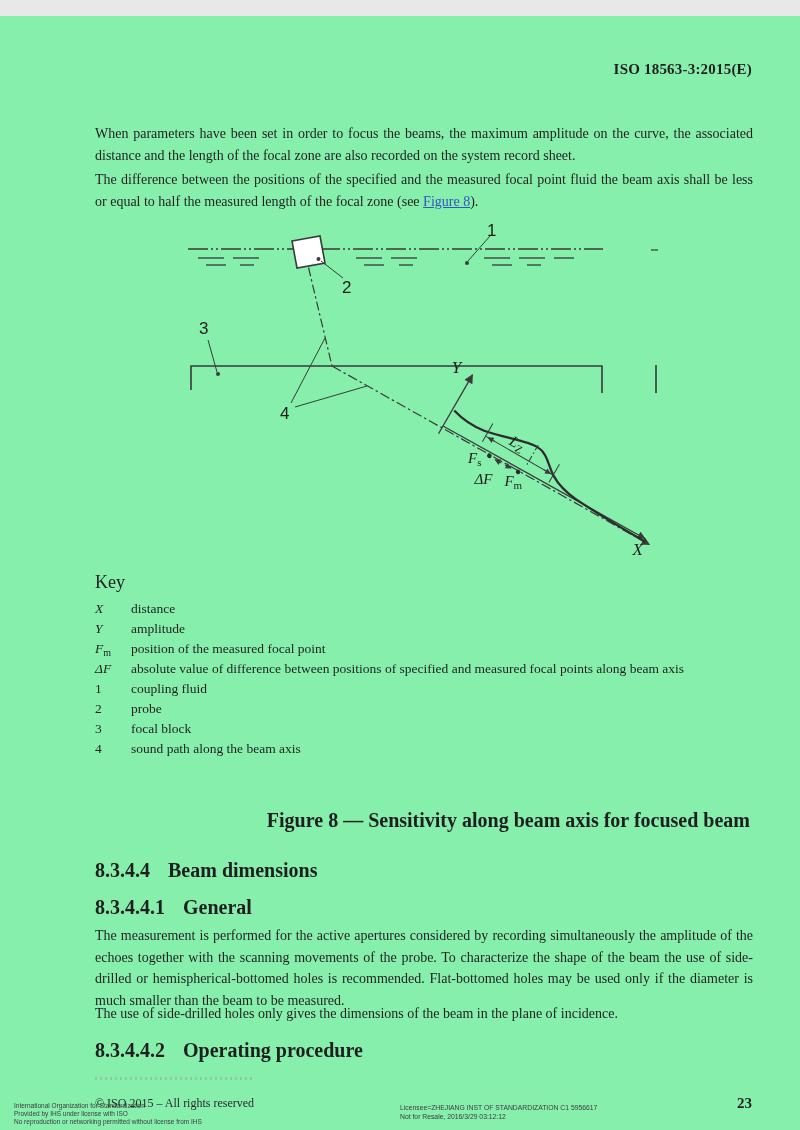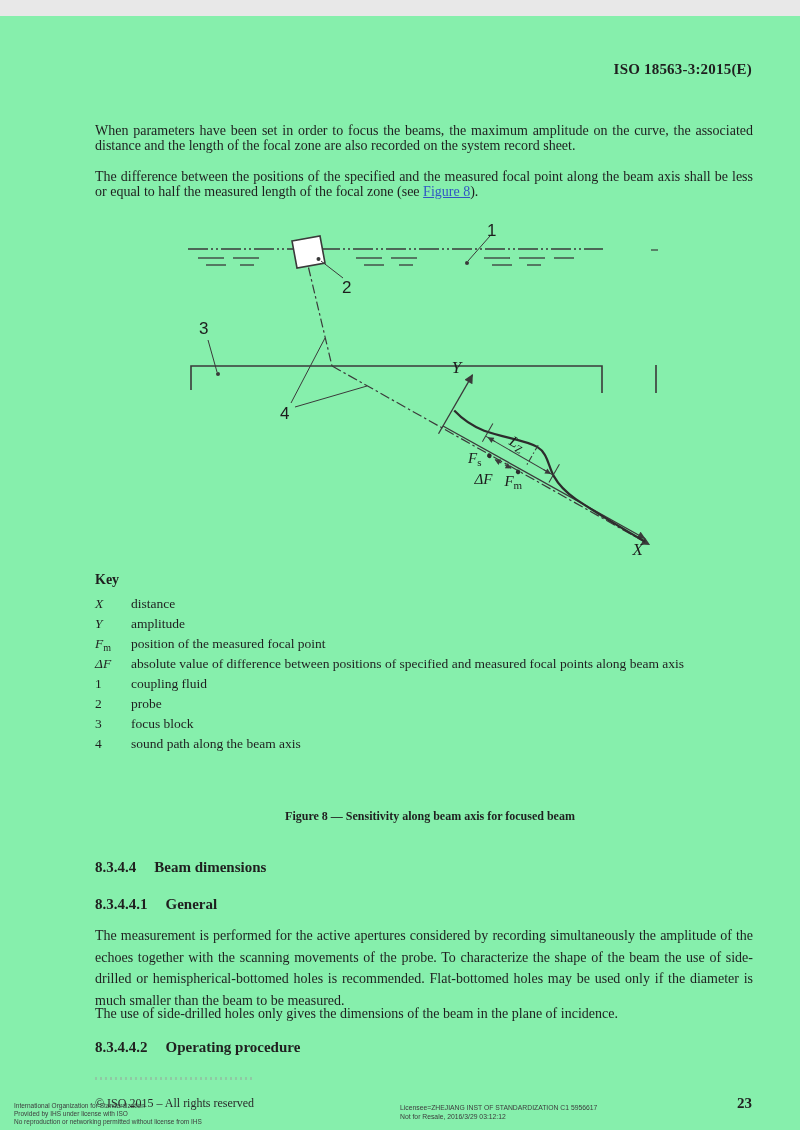--- a/index.html
+++ b/index.html
@@ -5,40 +5,40 @@
   html,body{margin:0;padding:0;background:#e8e8e8;}
   .page{
     position:relative;width:800px;height:1130px;margin:16px auto;background:#86efac;
     font-family:"Liberation Serif","DejaVu Serif",serif;color:#1f1f1f;overflow:hidden;
   }
   .abs{position:absolute;}
   .doc-header{
     top:45px;right:48px;font-size:15px;font-weight:bold;letter-spacing:.2px;
   }
   .body-par{
-    left:95px;width:658px;font-size:14px;line-height:15px;text-align:justify;
+    left:95px;width:658px;font-size:14px;line-height:22px;text-align:justify;
   }
   .body-par.loose{line-height:21.5px;}
   a.fig-link{color:#3155c4;text-decoration:underline;cursor:pointer;}
   
   .figure-wrap{left:185px;top:200px;width:480px;height:350px;}
   svg{display:block;}
   .fig-num{font-family:"Liberation Sans","DejaVu Sans",sans-serif;font-size:17px;fill:#1d1d1d;}
   .fig-it{font-family:"Liberation Serif","DejaVu Serif",serif;font-style:italic;fill:#1d1d1d;}
   .fig-sub{font-style:normal;}
   
   .key-block{left:95px;top:556px;width:660px;font-size:13.5px;}
-  .key-title{font-weight:bold;font-size:14px;margin-bottom:6px;}
+  .key-title{font-weight:normal;font-size:18px;margin-bottom:6px;}
   .key-row{height:20px;line-height:20px;white-space:nowrap;}
   .key-symwrap{display:inline-block;width:36px;}
   .key-sym.it{font-style:italic;}
   .key-sub{font-size:10px;vertical-align:-3px;}
   
-  .fig-caption{left:101px;top:793px;width:658px;text-align:center;font-weight:bold;font-size:12px;}
-  .heading{left:95px;font-size:15px;font-weight:bold;}
+  .fig-caption{left:92px;top:793px;width:658px;text-align:right;font-weight:bold;font-size:20px;}
+  .heading{left:95px;font-size:20px;font-weight:bold;}
   .heading .h-title{margin-left:18px;}
   
   .smudge{
     left:95px;top:1061px;width:158px;height:3px;opacity:.45;
     background:repeating-linear-gradient(90deg,#9a9a9a 0 2px,transparent 2px 5px);
   }
   .copyright{left:95px;top:1080px;font-size:12px;color:#2a2a2a;z-index:2;}
   .ihs-block{
     left:14px;top:1086px;font-family:"Liberation Sans","DejaVu Sans",sans-serif;
     font-size:6.5px;line-height:8.2px;color:#3c3c3c;z-index:1;
@@ -51,21 +51,21 @@
 </style>
 </head>
 <body>
 
 <div class="page">
 
   <div class="abs doc-header">ISO 18563-3:2015(E)</div>
 
   <div class="abs body-par" style="top:107px">When parameters have been set in order to focus the beams, the maximum amplitude on the curve, the associated distance and the length of the focal zone are also recorded on the system record sheet.</div>
 
-  <div class="abs body-par" style="top:153px"><span>The difference between the positions of the specified and the measured focal point along the beam axis shall be less or equal to half the measured length of the focal zone (see </span><a class="fig-link">Figure 8</a><span>).</span></div>
+  <div class="abs body-par" style="top:153px"><span>The difference between the positions of the specified and the measured focal point fluid the beam axis shall be less or equal to half the measured length of the focal zone (see </span><a class="fig-link">Figure 8</a><span>).</span></div>
 
   <div class="abs figure-wrap">
     <svg viewBox="0 0 480 350" width="480" height="350">
       <defs>
         <marker id="arr" viewBox="0 0 10 10" refX="9" refY="5" markerWidth="9" markerHeight="7" orient="auto">
           <path d="M0,0 L10,5 L0,10 z" fill="#3a3a3a"></path>
         </marker>
         <marker id="arrS" viewBox="0 0 10 10" refX="9" refY="5" markerWidth="7.5" markerHeight="6" orient="auto">
           <path d="M0,0 L10,5 L0,10 z" fill="#3a3a3a"></path>
         </marker>
@@ -156,21 +156,21 @@
   </div>
 
   <div class="abs key-block">
     <div class="key-title">Key</div>
     <div class="key-row"><span class="key-symwrap"><span class="key-sym it">X</span><span class="key-sub"></span></span><span class="key-desc">distance</span></div>
     <div class="key-row"><span class="key-symwrap"><span class="key-sym it">Y</span><span class="key-sub"></span></span><span class="key-desc">amplitude</span></div>
     <div class="key-row"><span class="key-symwrap"><span class="key-sym it">F</span><span class="key-sub">m</span></span><span class="key-desc">position of the measured focal point</span></div>
     <div class="key-row"><span class="key-symwrap"><span class="key-sym it">ΔF</span><span class="key-sub"></span></span><span class="key-desc">absolute value of difference between positions of specified and measured focal points along beam axis</span></div>
     <div class="key-row"><span class="key-symwrap"><span class="key-sym">1</span><span class="key-sub"></span></span><span class="key-desc">coupling fluid</span></div>
     <div class="key-row"><span class="key-symwrap"><span class="key-sym">2</span><span class="key-sub"></span></span><span class="key-desc">probe</span></div>
-    <div class="key-row"><span class="key-symwrap"><span class="key-sym">3</span><span class="key-sub"></span></span><span class="key-desc">focus block</span></div>
+    <div class="key-row"><span class="key-symwrap"><span class="key-sym">3</span><span class="key-sub"></span></span><span class="key-desc">focal block</span></div>
     <div class="key-row"><span class="key-symwrap"><span class="key-sym">4</span><span class="key-sub"></span></span><span class="key-desc">sound path along the beam axis</span></div>
   </div>
 
   <div class="abs fig-caption">Figure 8 — Sensitivity along beam axis for focused beam</div>
 
   <div class="abs heading" style="top:843px"><span>8.3.4.4</span><span class="h-title">Beam dimensions</span></div>
 
   <div class="abs heading" style="top:880px"><span>8.3.4.4.1</span><span class="h-title">General</span></div>
 
   <div class="abs body-par loose" style="top:909px">The measurement is performed for the active apertures considered by recording simultaneously the amplitude of the echoes together with the scanning movements of the probe. To characterize the shape of the beam the use of side-drilled or hemispherical-bottomed holes is recommended. Flat-bottomed holes may be used only if the diameter is much smaller than the beam to be measured.</div>

